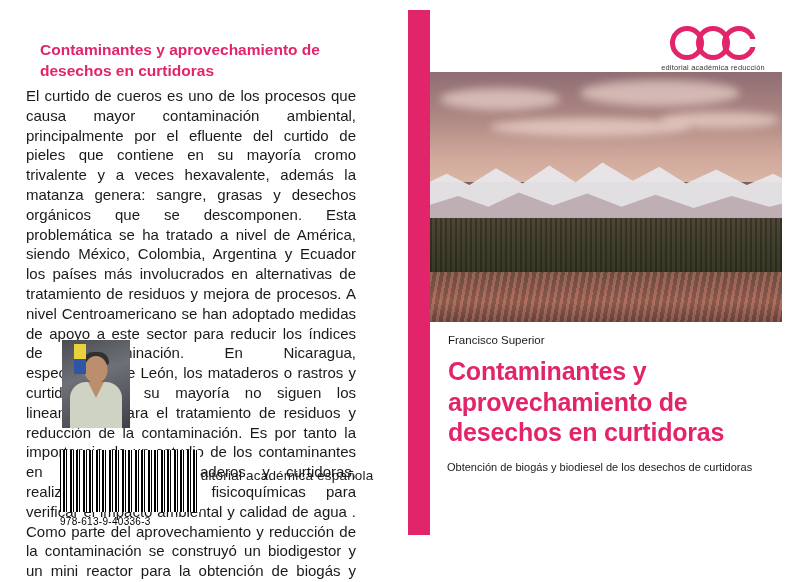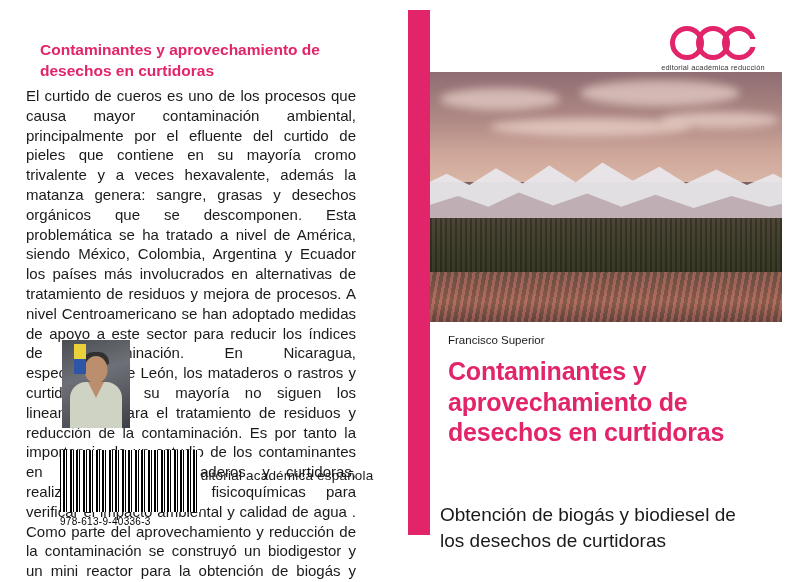--- a/index.html
+++ b/index.html
@@ -297,27 +297,26 @@
     top: 346px;
     width: 324px;
     color: #e2246a;
     font-size: 25px;
     font-weight: bold;
     line-height: 1.22;
     letter-spacing: -0.2px;
   }
   .front-subtitle {
     position: absolute;
-    left: 10px;
+    left: 17px;
     top: 450px;
     width: 320px;
     color: #1a1a1a;
-    font-size: 19px;
+    font-size: 11px;
     line-height: 1.35;
-    margin-top: 42px;
   }
 </style>
 </head>
 <body>
 
 <div class="cover">
   <div class="page">
 
     <div class="back">
       <div class="back-title">Contaminantes y aprovechamiento de desechos en curtidoras</div>

